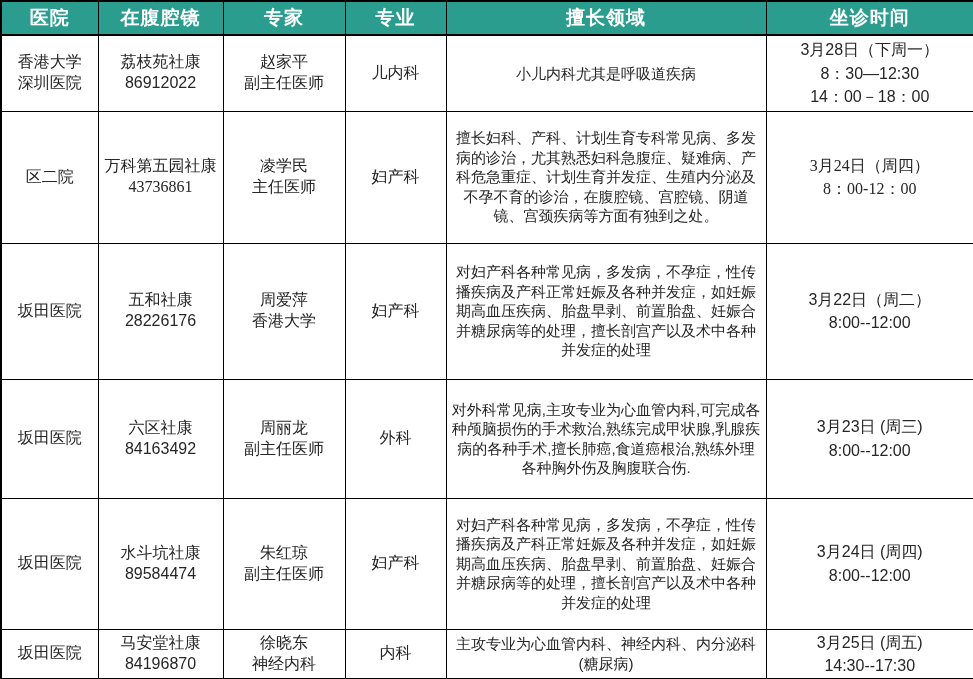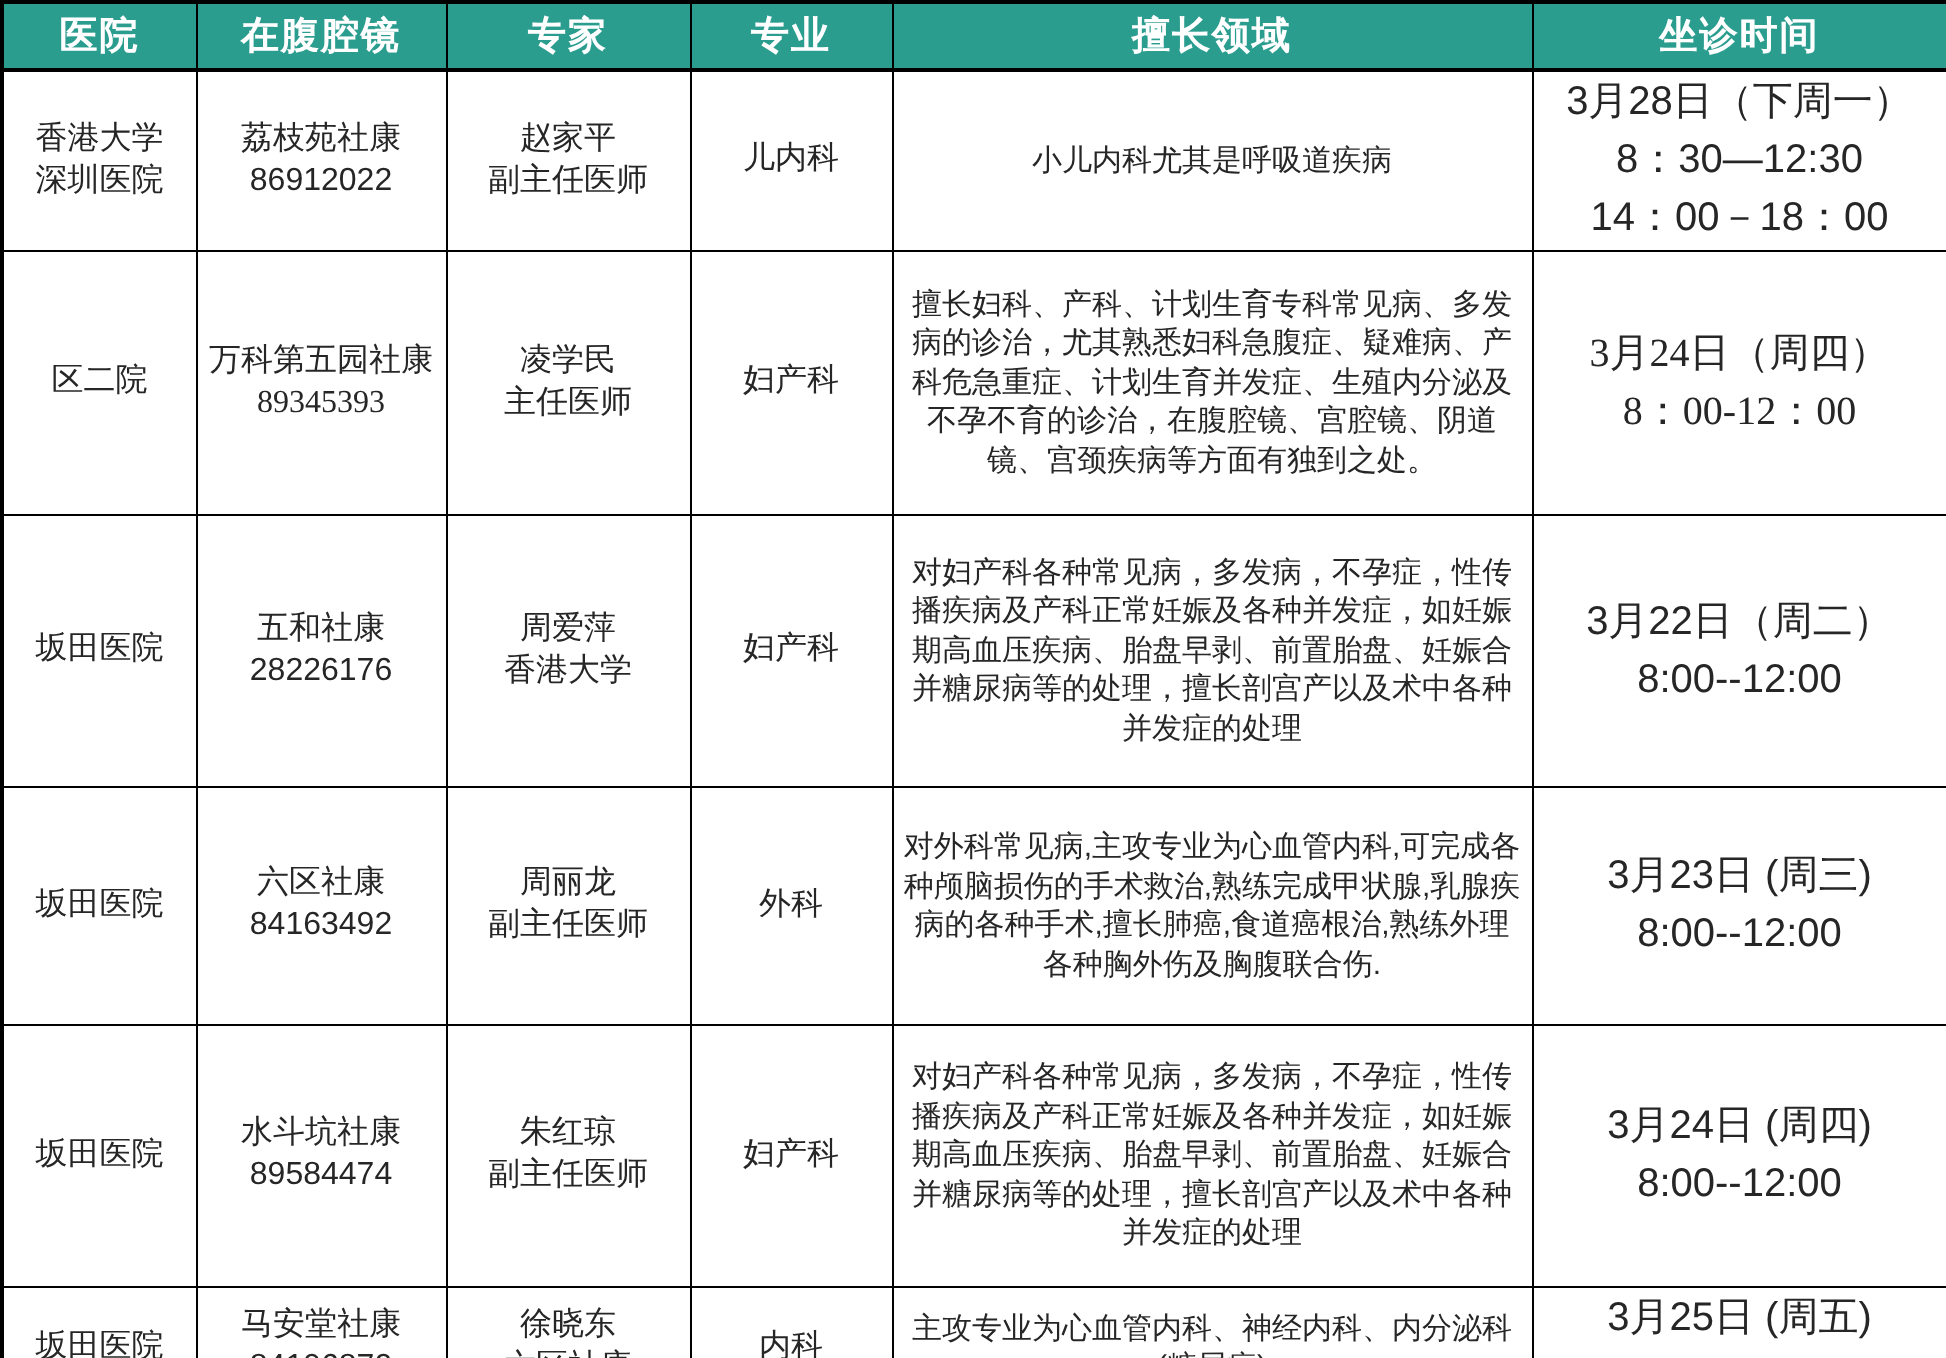--- a/index.html
+++ b/index.html
@@ -39,21 +39,21 @@
     border-bottom: 2px solid #000000;
     letter-spacing: 1px;
   }
   td {
     color: #262626;
     font-size: 16px;
     line-height: 1.3;
   }
   
   td.col-expertise { font-size: 15px; line-height: 1.3; padding: 1px 4px; }
-  td.col-schedule  { font-size: 20px; line-height: 1.45; }
+  td.col-schedule  { font-size: 16px; line-height: 1.45; }
   
   tbody tr:nth-child(1) { height: 76px; }
   tbody tr:nth-child(2) { height: 132px; }
   tbody tr:nth-child(3) { height: 136px; }
   tbody tr:nth-child(4) { height: 119px; }
   tbody tr:nth-child(5) { height: 131px; }
   tbody tr:nth-child(6) { height: 49px; }
   
   tbody tr:nth-child(2) td.col-hospital,
   tbody tr:nth-child(2) td.col-clinic,
@@ -96,21 +96,21 @@
 副主任医师</td>
           <td class="col-specialty">儿内科</td>
           <td class="col-expertise">小儿内科尤其是呼吸道疾病</td>
           <td class="col-schedule">3月28日（下周一）
 8：30—12:30
 14：00－18：00</td>
         </tr>
         <tr>
           <td class="col-hospital">区二院</td>
           <td class="col-clinic">万科第五园社康
-89345393</td>
+43736861</td>
           <td class="col-expert">凌学民
 主任医师</td>
           <td class="col-specialty">妇产科</td>
           <td class="col-expertise">擅长妇科、产科、计划生育专科常见病、多发病的诊治，尤其熟悉妇科急腹症、疑难病、产科危急重症、计划生育并发症、生殖内分泌及不孕不育的诊治，在腹腔镜、宫腔镜、阴道镜、宫颈疾病等方面有独到之处。</td>
           <td class="col-schedule">3月24日（周四）
 8：00-12：00</td>
         </tr>
         <tr>
           <td class="col-hospital">坂田医院</td>
           <td class="col-clinic">五和社康
@@ -142,21 +142,21 @@
           <td class="col-specialty">妇产科</td>
           <td class="col-expertise">对妇产科各种常见病，多发病，不孕症，性传播疾病及产科正常妊娠及各种并发症，如妊娠期高血压疾病、胎盘早剥、前置胎盘、妊娠合并糖尿病等的处理，擅长剖宫产以及术中各种并发症的处理</td>
           <td class="col-schedule">3月24日 (周四)
 8:00--12:00</td>
         </tr>
         <tr>
           <td class="col-hospital">坂田医院</td>
           <td class="col-clinic">马安堂社康
 84196870</td>
           <td class="col-expert">徐晓东
-六区社康</td>
+神经内科</td>
           <td class="col-specialty">内科</td>
           <td class="col-expertise">主攻专业为心血管内科、神经内科、内分泌科(糖尿病)</td>
           <td class="col-schedule">3月25日 (周五)
 14:30--17:30</td>
         </tr>
       </tbody>
   </table>
 </div>
 
 </body></html>

